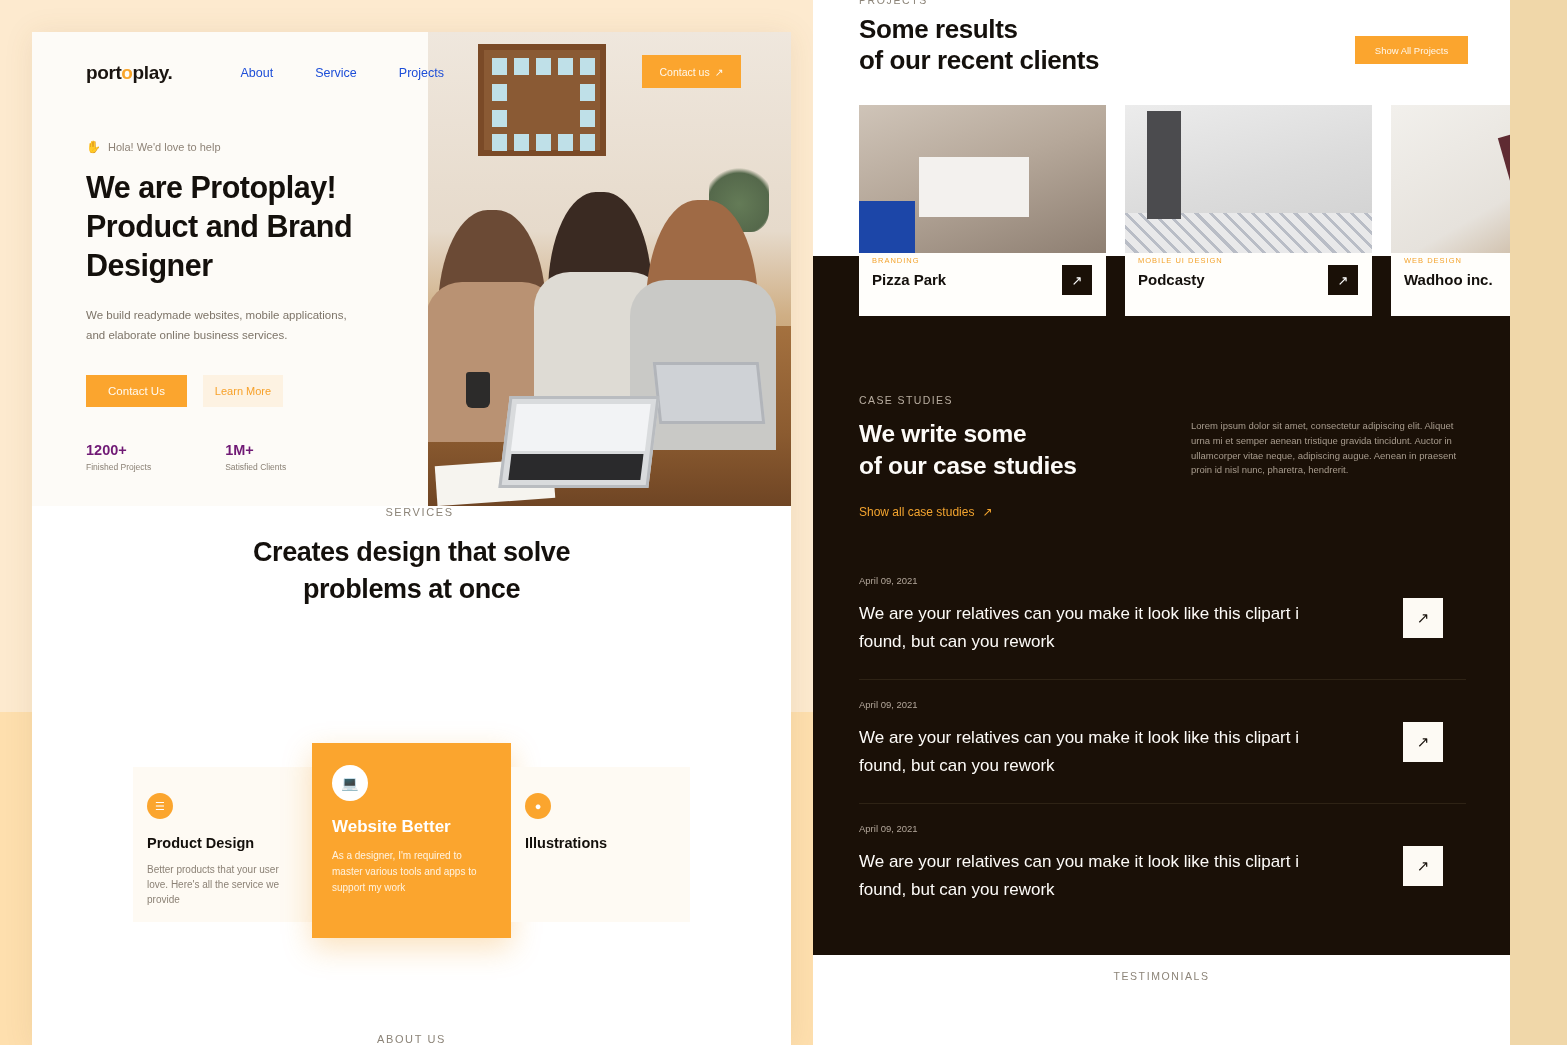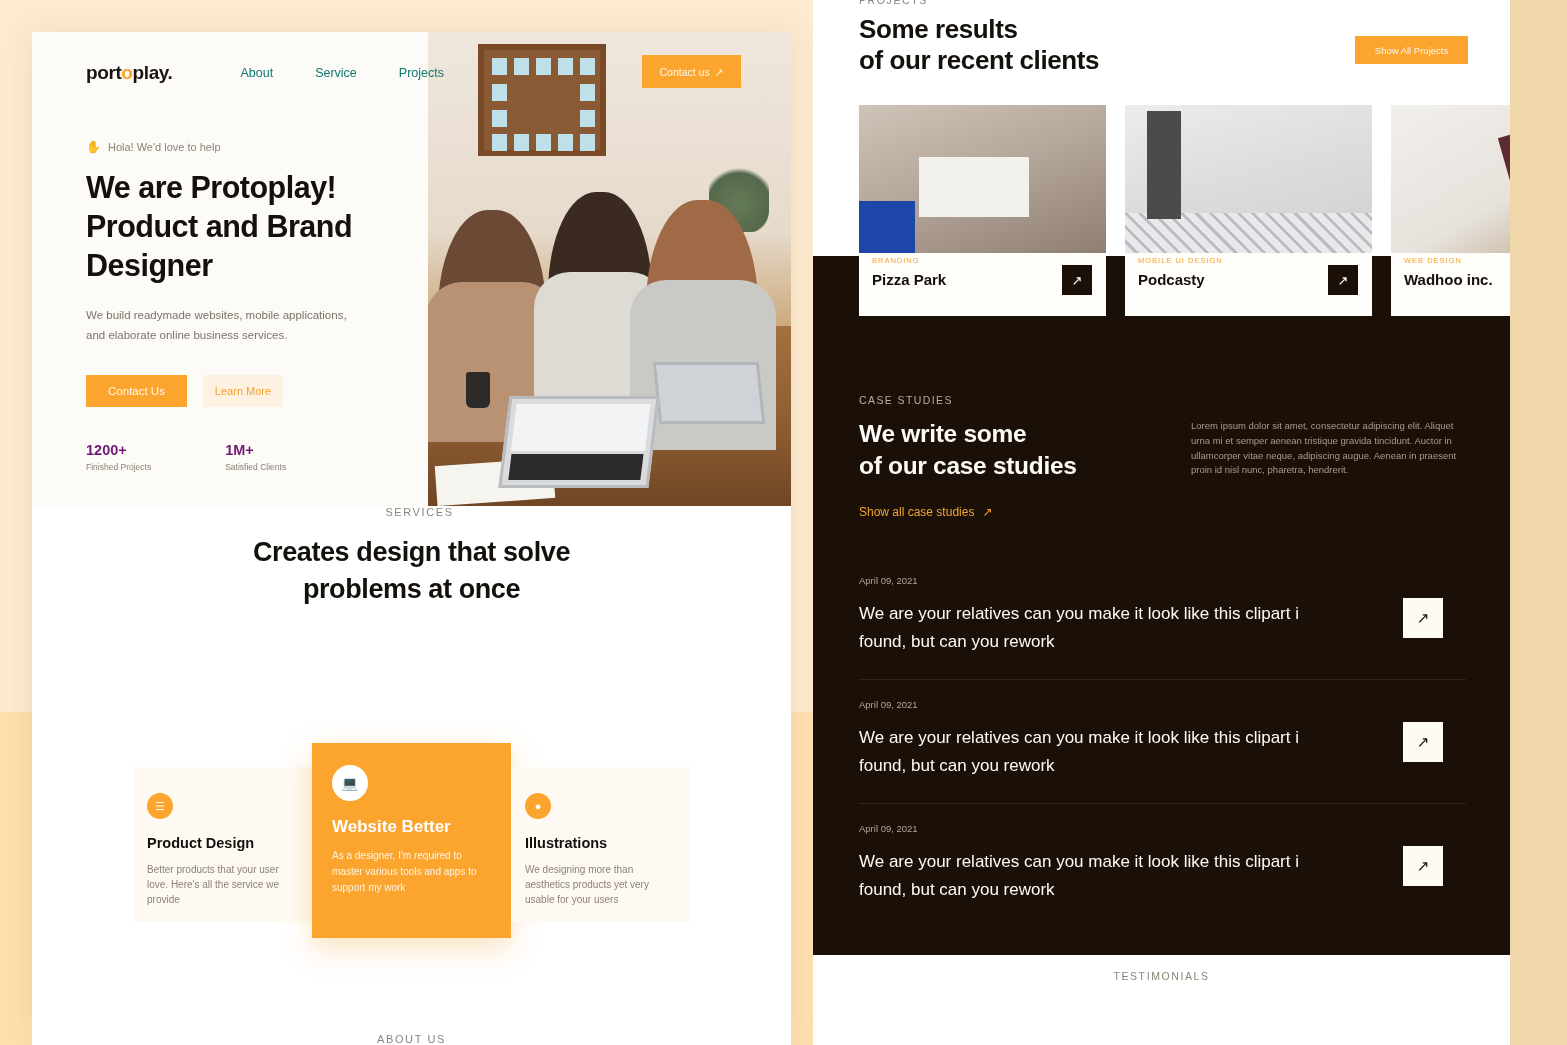--- a/index.html
+++ b/index.html
@@ -74,21 +74,21 @@
   .papers{ position:absolute; left:8px; bottom:4px; width:118px; height:40px; background:#f6f4ef; transform:rotate(-4deg); }
   .cup{ position:absolute; left:38px; bottom:98px; width:24px; height:36px; background:#2c2b2a; border-radius:3px 3px 6px 6px;}
 
   
   .nav{
     position:absolute; left:54px; top:30px; display:flex; align-items:center; gap:44px;
   }
   .logo{ font-size:19px; font-weight:bold; letter-spacing:-.4px; color:#1a1410; }
   .logo .o{ color:#f9a52b; }
   .nav-links{ display:flex; gap:42px; margin-left:24px; }
-  .nav-links a{ font-size:12.5px; color:#0f766e; text-decoration:none; }
+  .nav-links a{ font-size:12.5px; color:#1d4ed8; text-decoration:none; }
   .contact-top{
     position:absolute; left:610px; top:23px; width:99px; height:33px;
     background:#fba52e; color:#fff8ec; font-size:10.5px;
     display:flex; align-items:center; justify-content:center; gap:5px;
     cursor:pointer;
   }
 
   .hero-copy{ position:absolute; left:54px; top:108px; width:330px; }
   .hola{ display:flex; align-items:center; gap:7px; font-size:11px; color:#8e8377; margin-bottom:14px;}
   .hola .wave{ color:#f6a52d; font-size:12px; }
@@ -308,21 +308,20 @@
         <div class="c-body">Better products that your user love. Here's all the service we provide</div>
       </div>
       <div class="card accent">
         <div class="c-icon">💻</div>
         <div class="c-title">Website Better</div>
         <div class="c-body">As a designer, I'm required to master various tools and apps to support my work</div>
       </div>
       <div class="card soft">
         <div class="c-icon">●</div>
         <div class="c-title">Illustrations</div>
-        <div class="c-body">We designing more than aesthetics products yet very usable for  your users</div>
       </div>
     </div>
   </div>
 
   <div class="about-eyebrow">ABOUT US</div>
 </div>
 
 <div class="right-panel">
 
   <div class="rp-eyebrow">PROJECTS</div>

